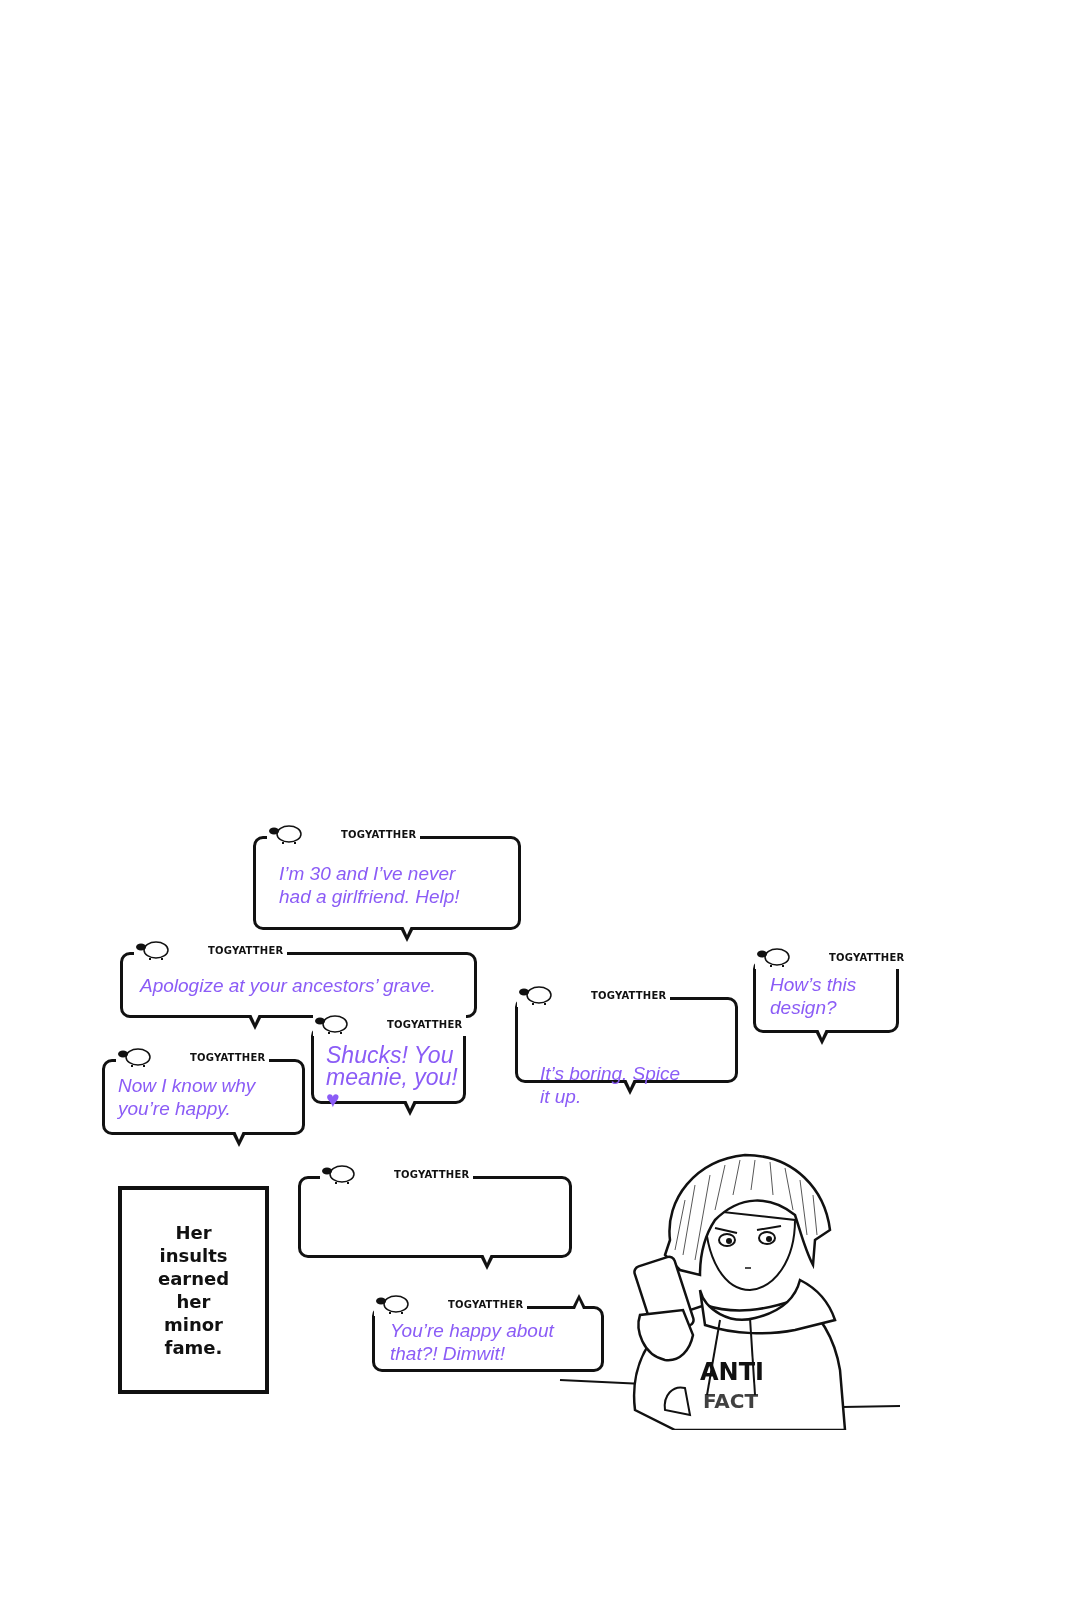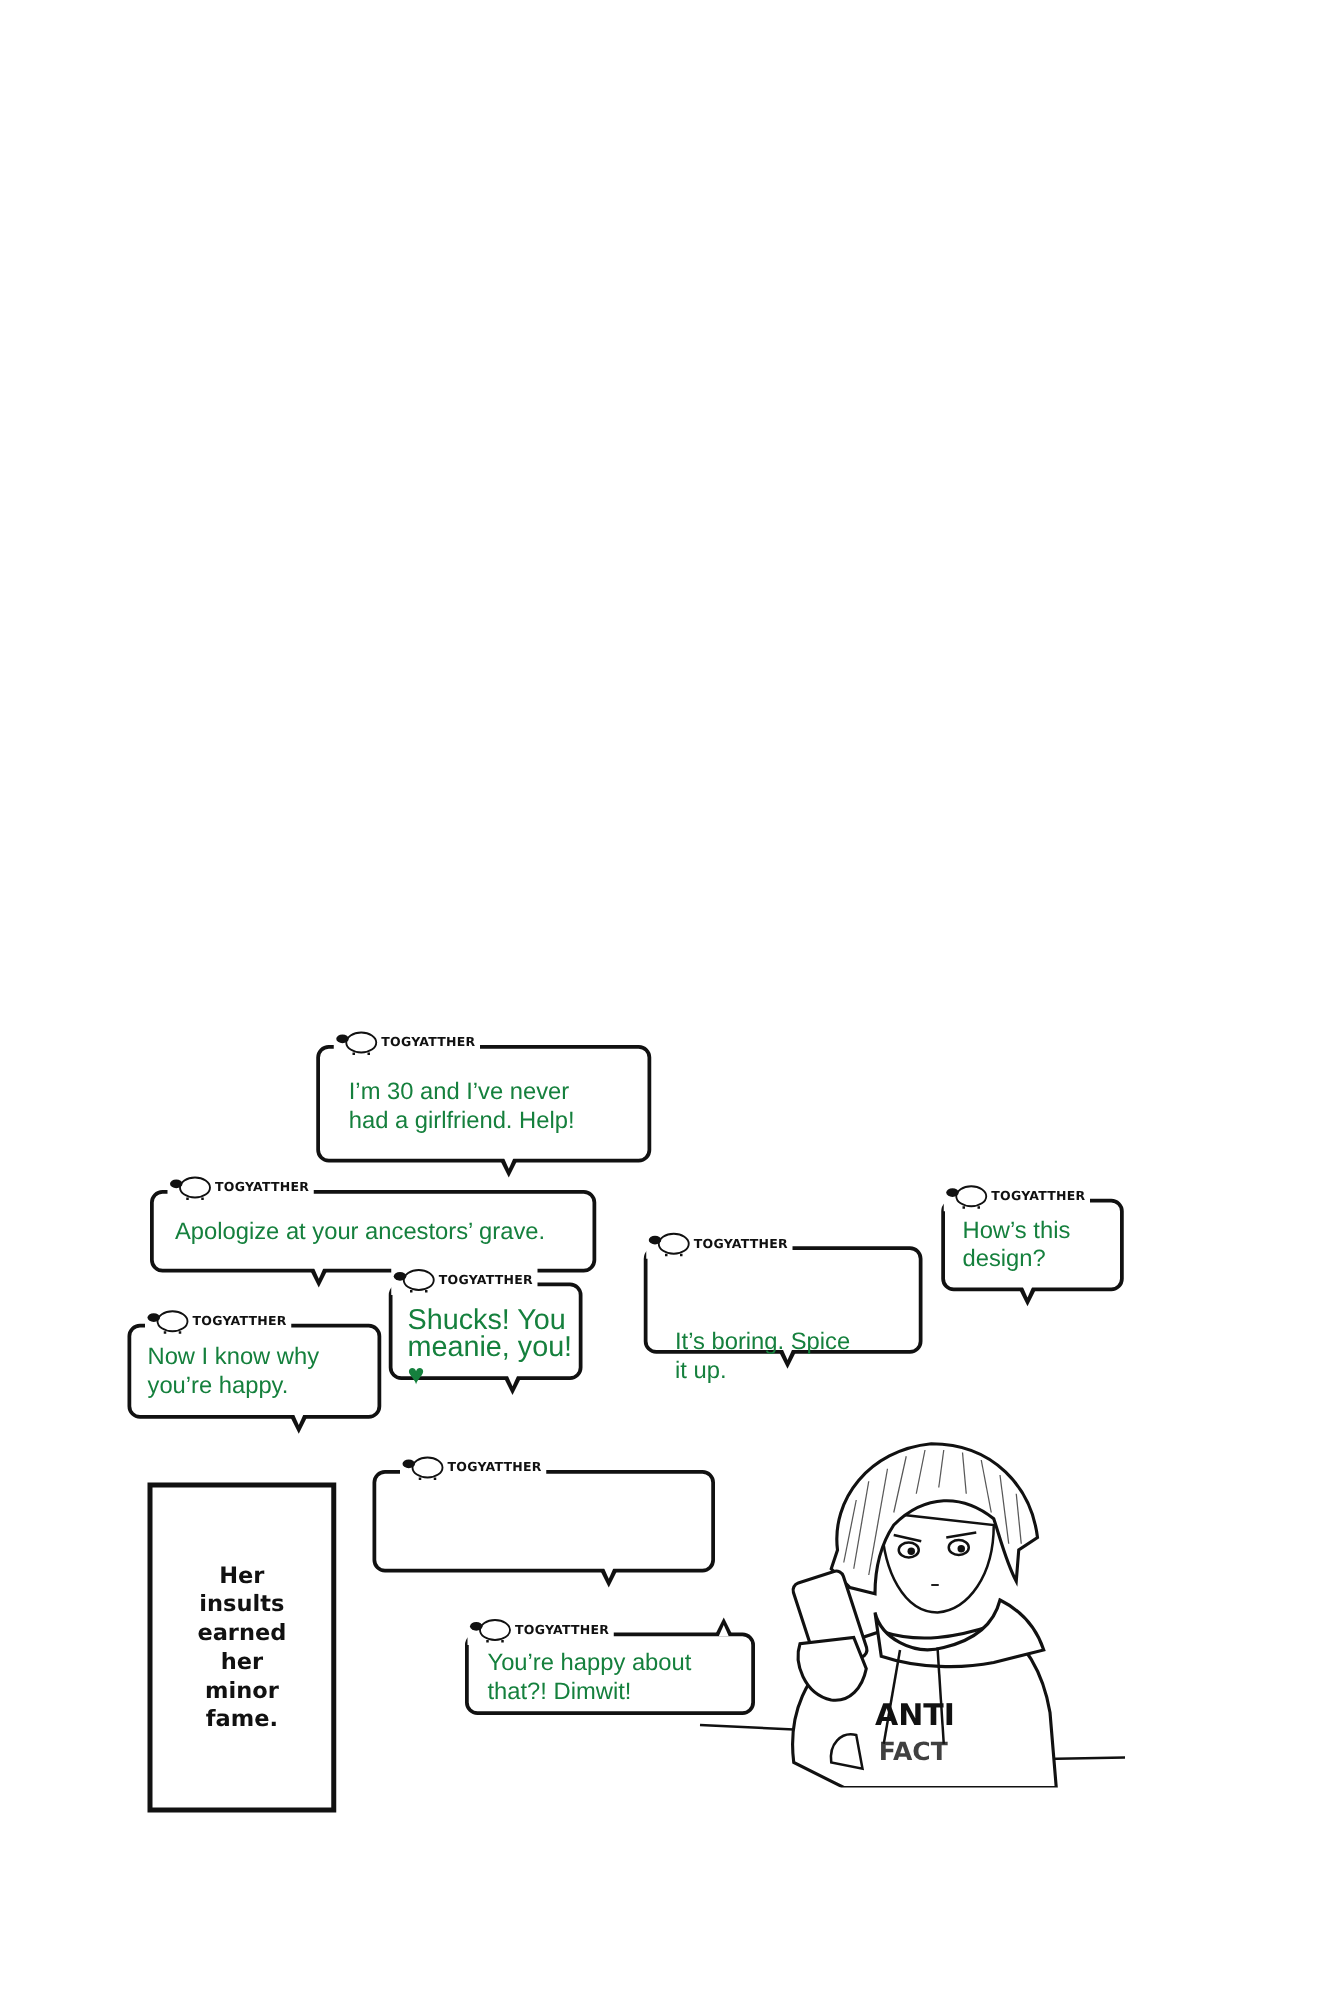--- a/index.html
+++ b/index.html
@@ -7,46 +7,46 @@
   .page { position: absolute; left: 0; top: 0; width: 1067px; height: 1600px; background: #fff; }
 
   .bubble { position: absolute; }
   .bubble .box {
     position: absolute; left: 0; right: 0; top: 14px; bottom: 0;
     border: 3px solid #111; border-radius: 10px; background: #fff;
     box-sizing: border-box;
   }
   .bubble .text {
     position: absolute; left: 18px; top: 30px;
-    font-size: 19px; line-height: 23px; color: #15803d; white-space: pre-line;
+    font-size: 19px; line-height: 23px; color: #8b5cf6; white-space: pre-line; font-style: italic;
   }
   .bubble .hdr {
     position: absolute; top: 0; left: 14px; height: 24px; display: flex; align-items: center;
-    background: #fff; padding-right: 4px;
+    background: #fff; padding-right: 4px; gap: 36px;
   }
   .bubble .user {
     font-family: "DejaVu Sans", sans-serif; font-weight: bold;
     font-size: 10px; letter-spacing: 0.2px; margin-left: 2px; color: #111;
   }
   .tail {
     position: absolute; width: 0; height: 0;
   }
   .tail.down { border-left: 7px solid transparent; border-right: 7px solid transparent; border-top: 14px solid #111; }
   .tail.down::after {
     content: ""; position: absolute; left: -4px; top: -16px;
     border-left: 4px solid transparent; border-right: 4px solid transparent; border-top: 9px solid #fff;
   }
   .tail.up { border-left: 7px solid transparent; border-right: 7px solid transparent; border-bottom: 14px solid #111; }
   .tail.up::after {
     content: ""; position: absolute; left: -4px; top: 6px;
     border-left: 4px solid transparent; border-right: 4px solid transparent; border-bottom: 9px solid #fff;
   }
 
   .caption-box {
-    position: absolute; left: 118px; top: 1186px; width: 151px; height: 264px;
+    position: absolute; left: 118px; top: 1186px; width: 151px; height: 208px;
     border: 4px solid #111; box-sizing: border-box; background: #fff;
     display: flex; align-items: center; justify-content: center; text-align: center;
   }
   .caption-text {
     font-family: "DejaVu Sans", sans-serif; font-weight: bold; font-size: 18px; line-height: 23px;
     white-space: pre-line; color: #111;
   }
 
   .character { position: absolute; left: 555px; top: 1140px; width: 350px; height: 290px; }
 </style>

